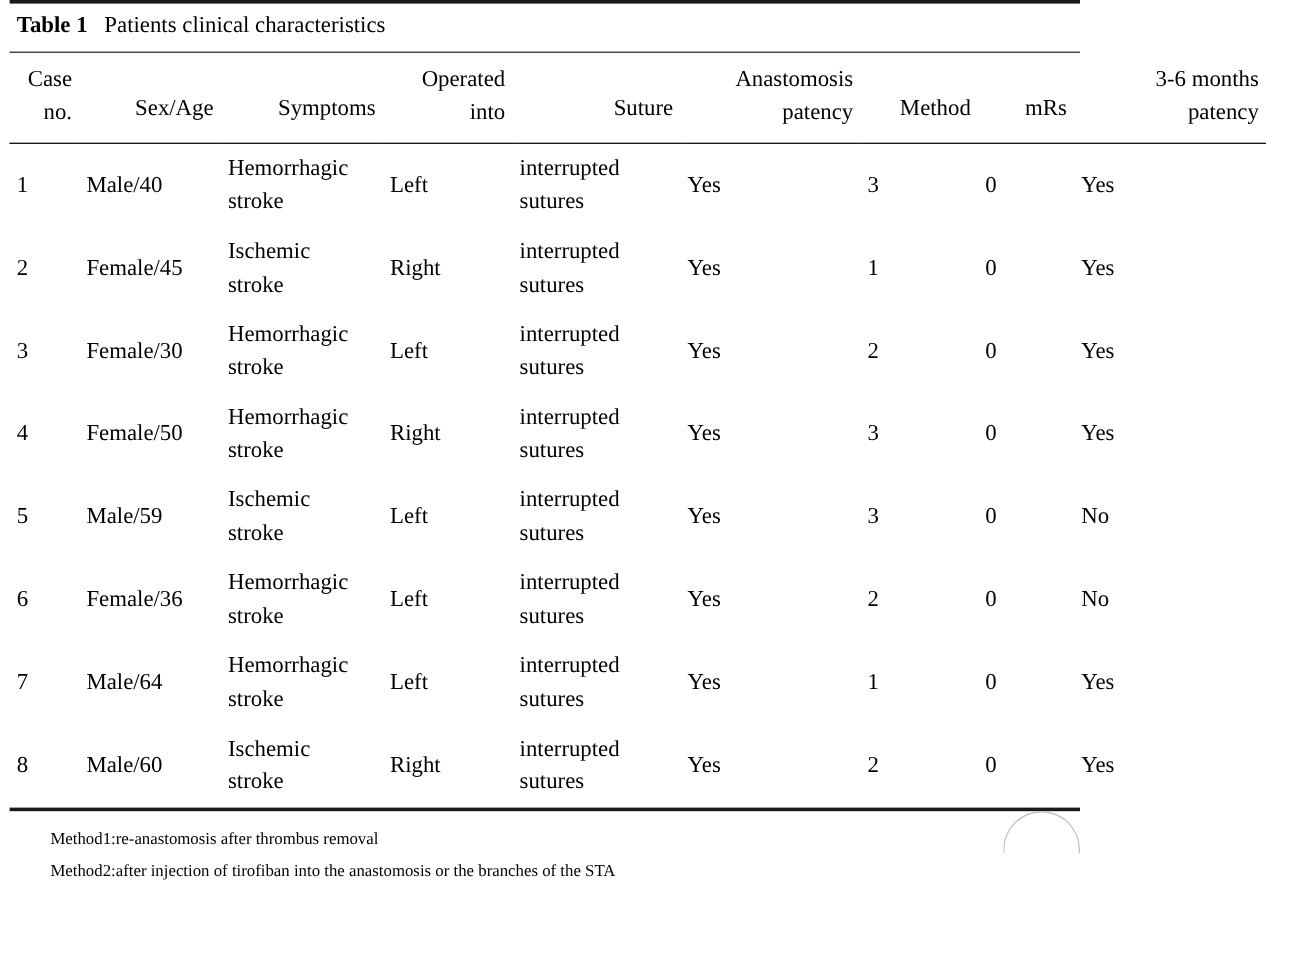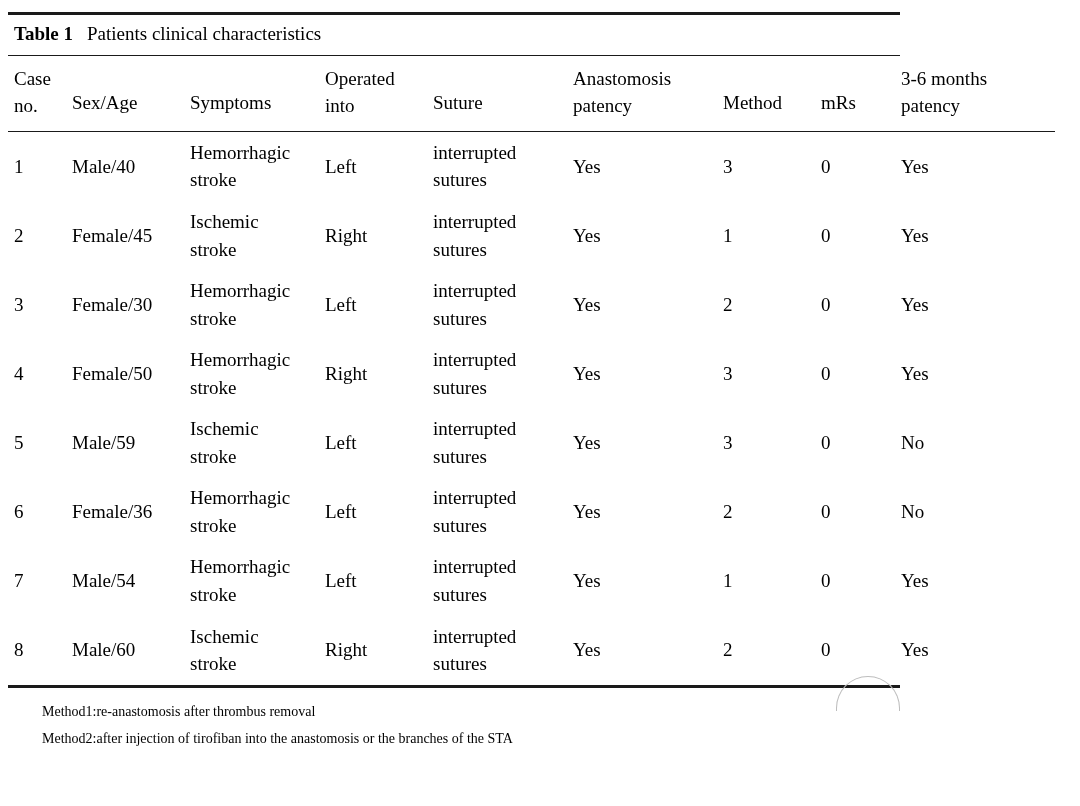--- a/index.html
+++ b/index.html
@@ -12,21 +12,21 @@
     height: 806px;
     font-family: "Liberation Serif", serif;
     color: #000000;
     overflow: hidden;
   }
   .page {
     position: relative;
     width: 908px;
     height: 806px;
     box-sizing: border-box;
-    padding: 12px 8px;
+    padding: 0 8px;
   }
   .table-caption {
     font-size: 19px;
     line-height: 1.2;
     padding: 8px 4px 9px 6px;
     border-top: 3px solid #1a1a1a;
     border-bottom: 1.5px solid #1a1a1a;
     white-space: nowrap;
   }
   .table-caption .cap-label {
@@ -47,21 +47,21 @@
   table.main col.c-symp    { width: 135px; }
   table.main col.c-side    { width: 108px; }
   table.main col.c-suture  { width: 140px; }
   table.main col.c-anast   { width: 150px; }
   table.main col.c-method  { width: 98px; }
   table.main col.c-mrs     { width: 80px; }
   table.main col.c-patency { width: 160px; }
 
   table.main thead th {
     font-weight: normal;
-    text-align: left;
+    text-align: right;
     vertical-align: top;
     padding: 9px 6px 11px 6px;
     line-height: 1.45;
   }
   table.main thead tr {
     border-bottom: 1.5px solid #1a1a1a;
   }
   table.main tbody td {
     text-align: left;
     vertical-align: middle;
@@ -297,21 +297,21 @@
             <span>sutures</span>
           </span>
         </td>
         <td>Yes</td>
         <td>2</td>
         <td>0</td>
         <td>No</td>
       </tr>
       <tr>
         <td>7</td>
-        <td>Male/54</td>
+        <td>Male/64</td>
         <td>
           <span class="two-line">
             <span>Hemorrhagic</span>
             <span>stroke</span>
           </span>
         </td>
         <td>Left</td>
         <td>
           <span class="two-line">
             <span>interrupted</span>

